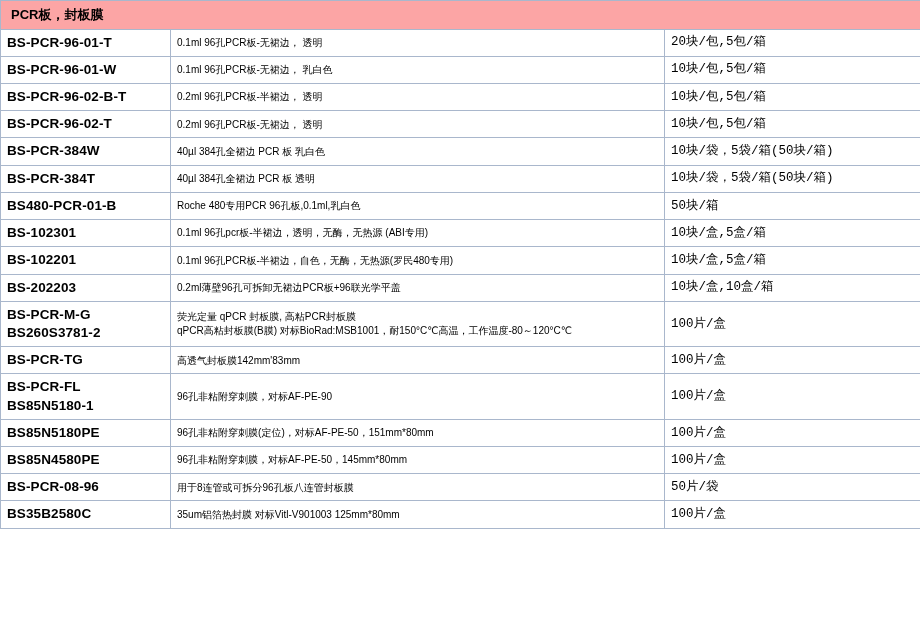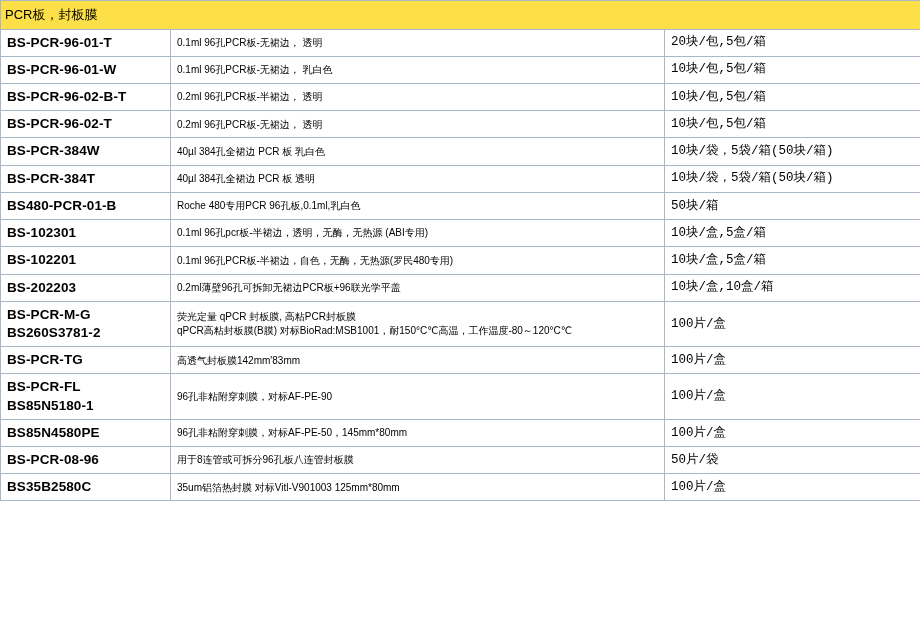--- a/index.html
+++ b/index.html
@@ -31,24 +31,24 @@
   table.product-table col.c-pack { width: 256px; }
 
   table.product-table td {
     border: 1px solid #a9b7cc;
     padding: 4px 6px;
     vertical-align: middle;
     line-height: 1.35;
     word-wrap: break-word;
   }
   tr.section-row td {
-    background: #fde047;
-    font-weight: normal;
+    background: #fca5a5;
+    font-weight: bold;
     font-size: 13px;
-    padding: 5px 4px;
+    padding: 5px 10px;
     border: 1px solid #a9b7cc;
   }
   td.code {
     font-weight: bold;
     font-size: 13.5px;
     letter-spacing: 0.1px;
   }
   td.desc {
     font-size: 10px;
   }
@@ -137,20 +137,25 @@
         <td class="desc multiline">高透气封板膜142mm'83mm</td>
         <td class="pack multiline">100片/盒</td>
       </tr>
       <tr>
         <td class="code multiline">BS-PCR-FL
 BS85N5180-1</td>
         <td class="desc multiline">96孔非粘附穿刺膜，对标AF-PE-90</td>
         <td class="pack multiline">100片/盒</td>
       </tr>
       <tr>
+        <td class="code multiline">BS85N5180PE</td>
+        <td class="desc multiline">96孔非粘附穿刺膜(定位)，对标AF-PE-50，151mm*80mm</td>
+        <td class="pack multiline">100片/盒</td>
+      </tr>
+      <tr>
         <td class="code multiline">BS85N4580PE</td>
         <td class="desc multiline">96孔非粘附穿刺膜，对标AF-PE-50，145mm*80mm</td>
         <td class="pack multiline">100片/盒</td>
       </tr>
       <tr>
         <td class="code multiline">BS-PCR-08-96</td>
         <td class="desc multiline">用于8连管或可拆分96孔板八连管封板膜</td>
         <td class="pack multiline">50片/袋</td>
       </tr>
       <tr>

